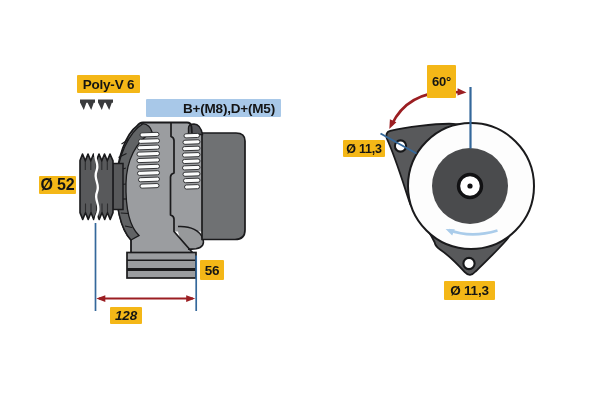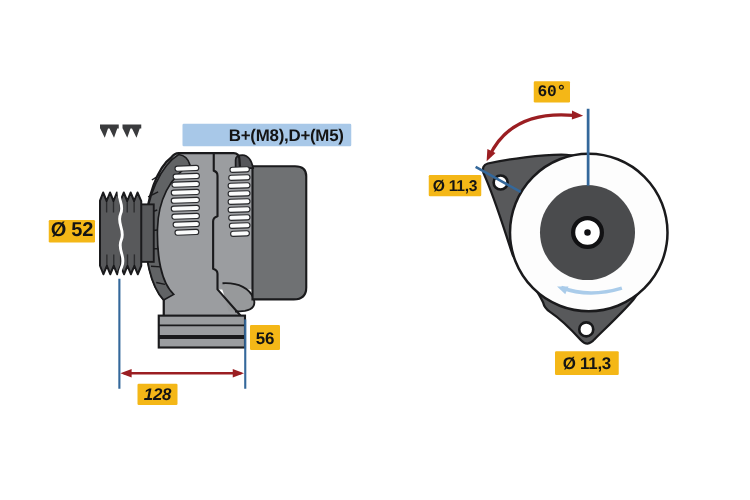--- a/index.html
+++ b/index.html
@@ -163,28 +163,29 @@
     <line x1="380.5" y1="133.5" x2="416.5" y2="153.5" stroke="#34689B" stroke-width="2"></line>
 
     <g>
       <path d="M 459,92.3 Q 409,88 391.5,125" fill="none" stroke="#9B1E22" stroke-width="2.6"></path>
       <polygon points="466.5,92.6 457.6,88.3 457.5,95.5" fill="#9B1E22"></polygon>
       <polygon points="389.3,128.9 389.9,119.2 396.4,122.3" fill="#9B1E22"></polygon>
     </g>
   </g>
 </svg>
 
+<div class="lbl yellow" style="left:77px;top:75px;width:63px;height:18px;font-size:13.5px;">Poly-V 6</div>
 
 <div class="lbl blue" style="left:146px;top:99px;width:104px;height:18px;font-size:13.5px;">B+(M8),D+(M5)</div>
 
 <div class="lbl yellow" style="left:39px;top:176px;width:37px;height:18px;font-size:16px;">Ø 52</div>
 
 <div class="lbl yellow" style="left:200px;top:260px;width:24px;height:20px;font-size:13.5px;">56</div>
 
 <div class="lbl yellow" style="left:110px;top:307px;width:32px;height:17px;font-size:13.5px;font-style:italic;">128</div>
 
-<div class="lbl yellow" style="left:427px;top:65px;width:29px;height:17px;font-size:13px;font-family:Liberation Mono, monospace;">60°</div>
+<div class="lbl yellow" style="left:427px;top:65px;width:29px;height:33px;font-size:13px;">60°</div>
 
 <div class="lbl yellow" style="left:343px;top:140px;width:42px;height:17px;font-size:12.5px;">Ø 11,3</div>
 
 <div class="lbl yellow" style="left:444px;top:281px;width:51px;height:19px;font-size:13.5px;">Ø 11,3</div>
 
 </div>
 
 </body></html>

